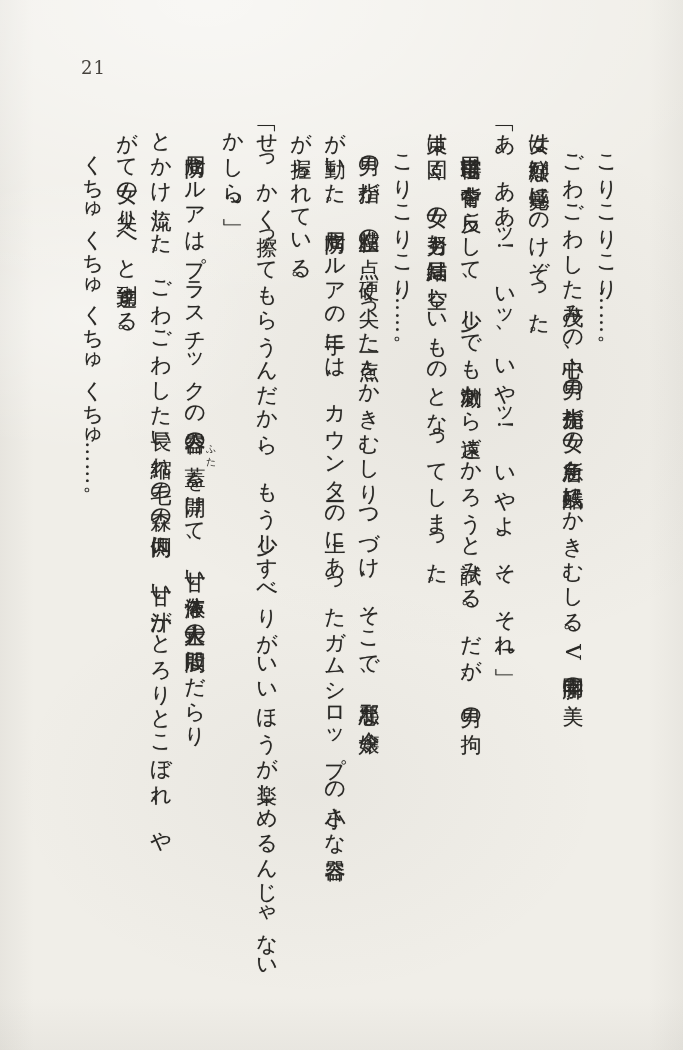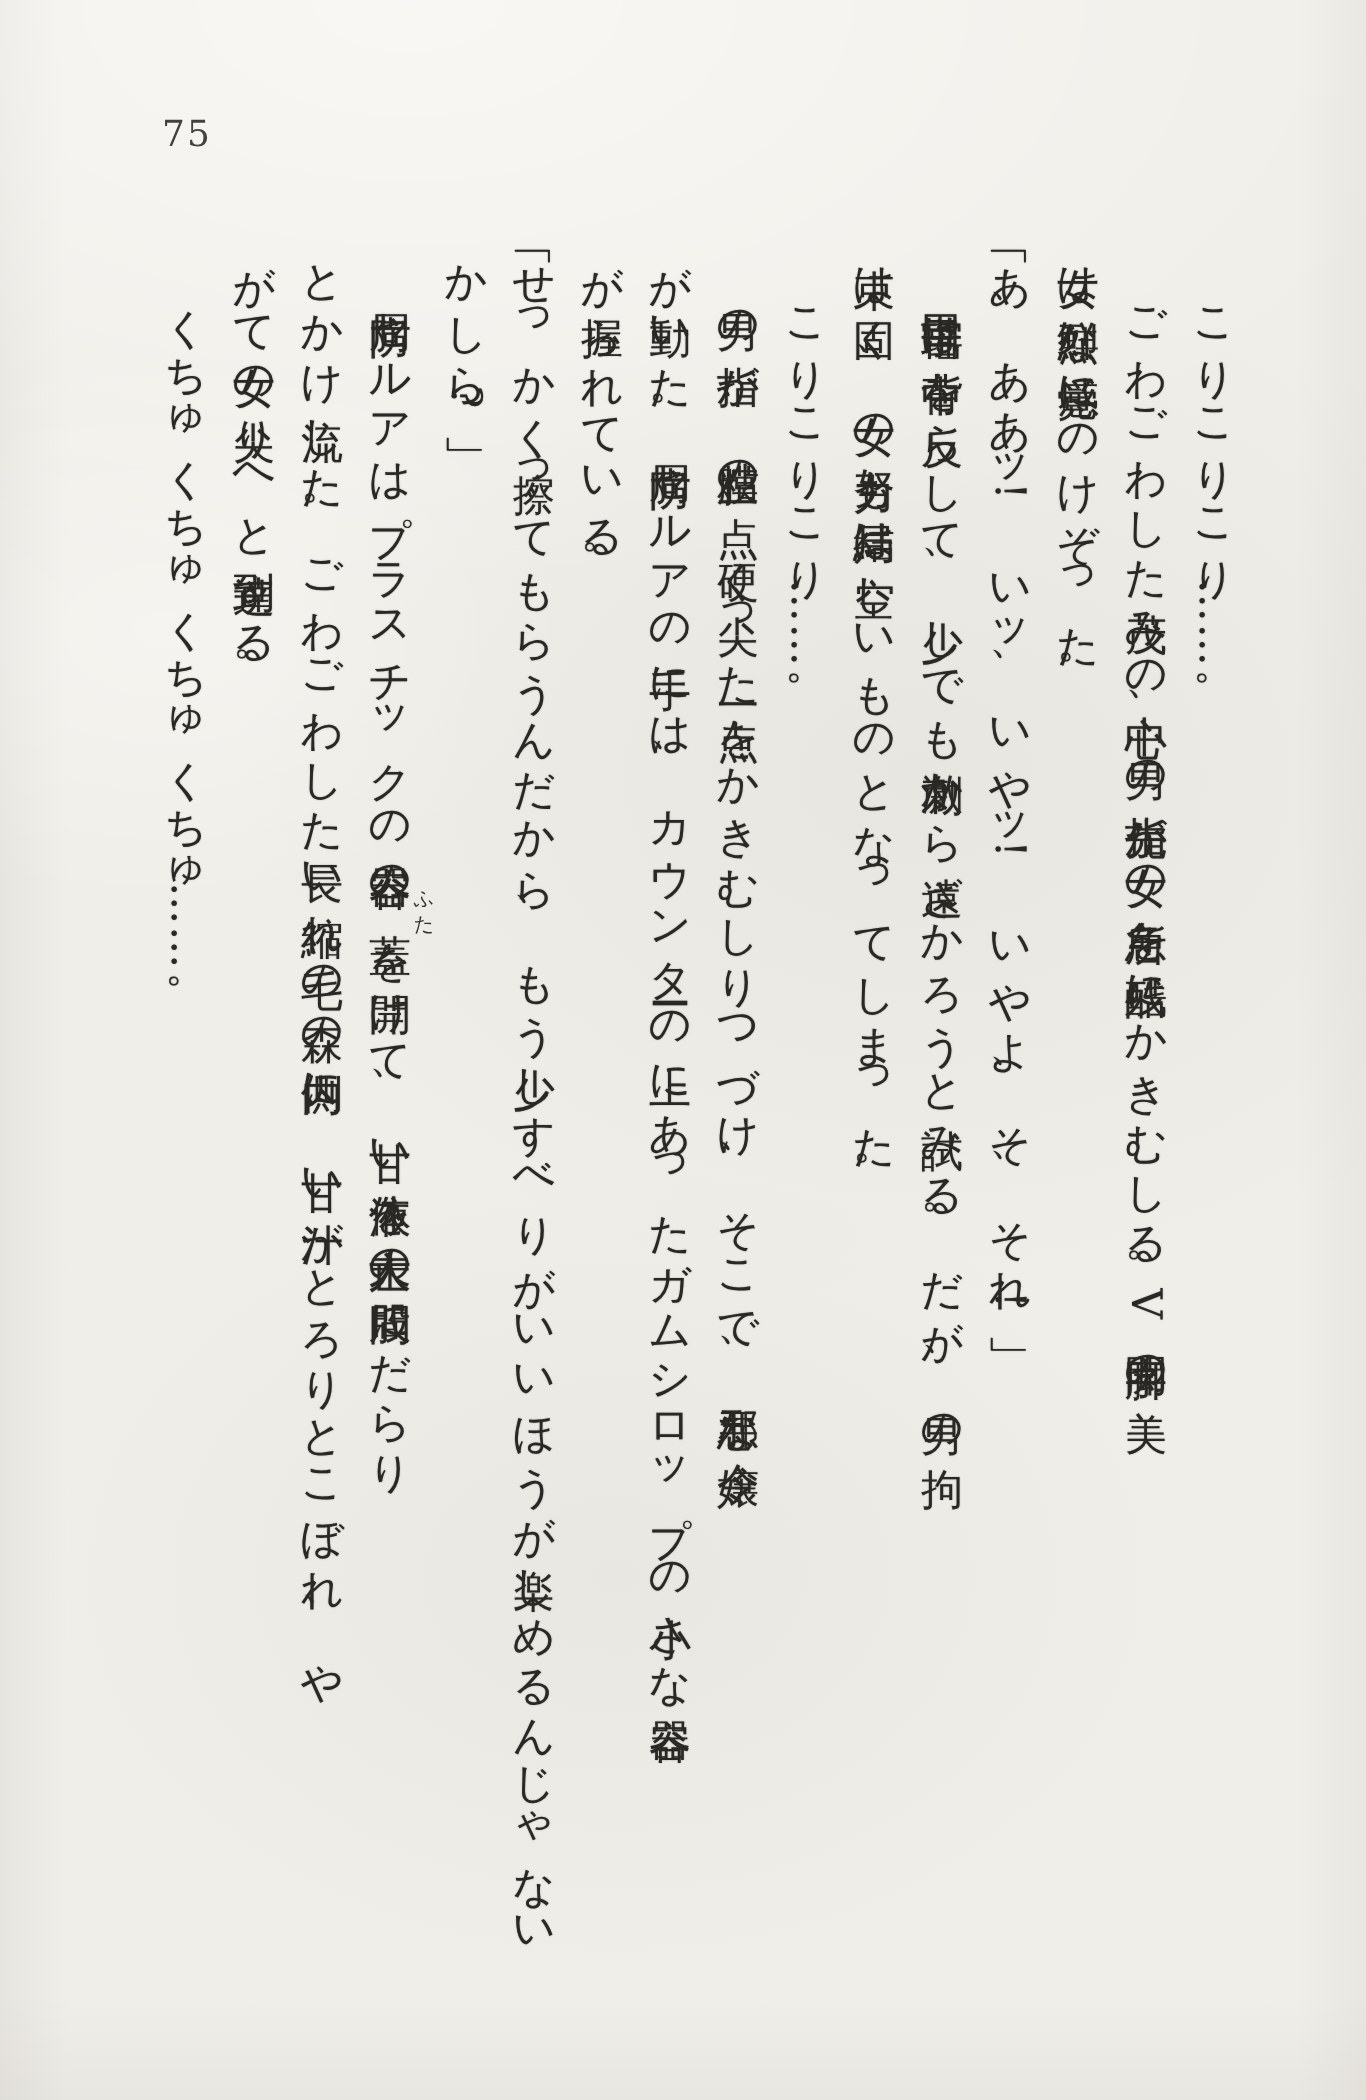--- a/index.html
+++ b/index.html
@@ -61,21 +61,21 @@
     text-shadow: none;
     color: #35332f;
   }
 </style>
 </head>
 <body>
 
 <div class="page">
   <div class="paper-texture"></div>
 
-  <div class="page-number">75</div>
+  <div class="page-number">21</div>
 
   <div class="text-block">
     <div class="col indent">こりこりこり……。</div>
     <div class="col indent">ごわごわした茂みの中心、男の指先が女の急所を残酷にかきむしる。V字開脚の美</div>
     <div class="col">女は鮮烈な感覚にのけぞった。</div>
     <div class="col">「あ、ああッ!　いッ、いやッ!　いやよ、そ、それ!」</div>
     <div class="col indent">田宮瑶子は背中を反らして、少しでも刺激から遠ざかろうと試みる。だが、男の拘</div>
     <div class="col">束は固く、女の努力も結局は空しいものとなってしまった。</div>
     <div class="col indent">こりこりこり……。</div>
     <div class="col indent">男の指が、粘膜の一点、硬く尖った一点をかきむしりつづけ、そこで、邪悪な令嬢</div>

